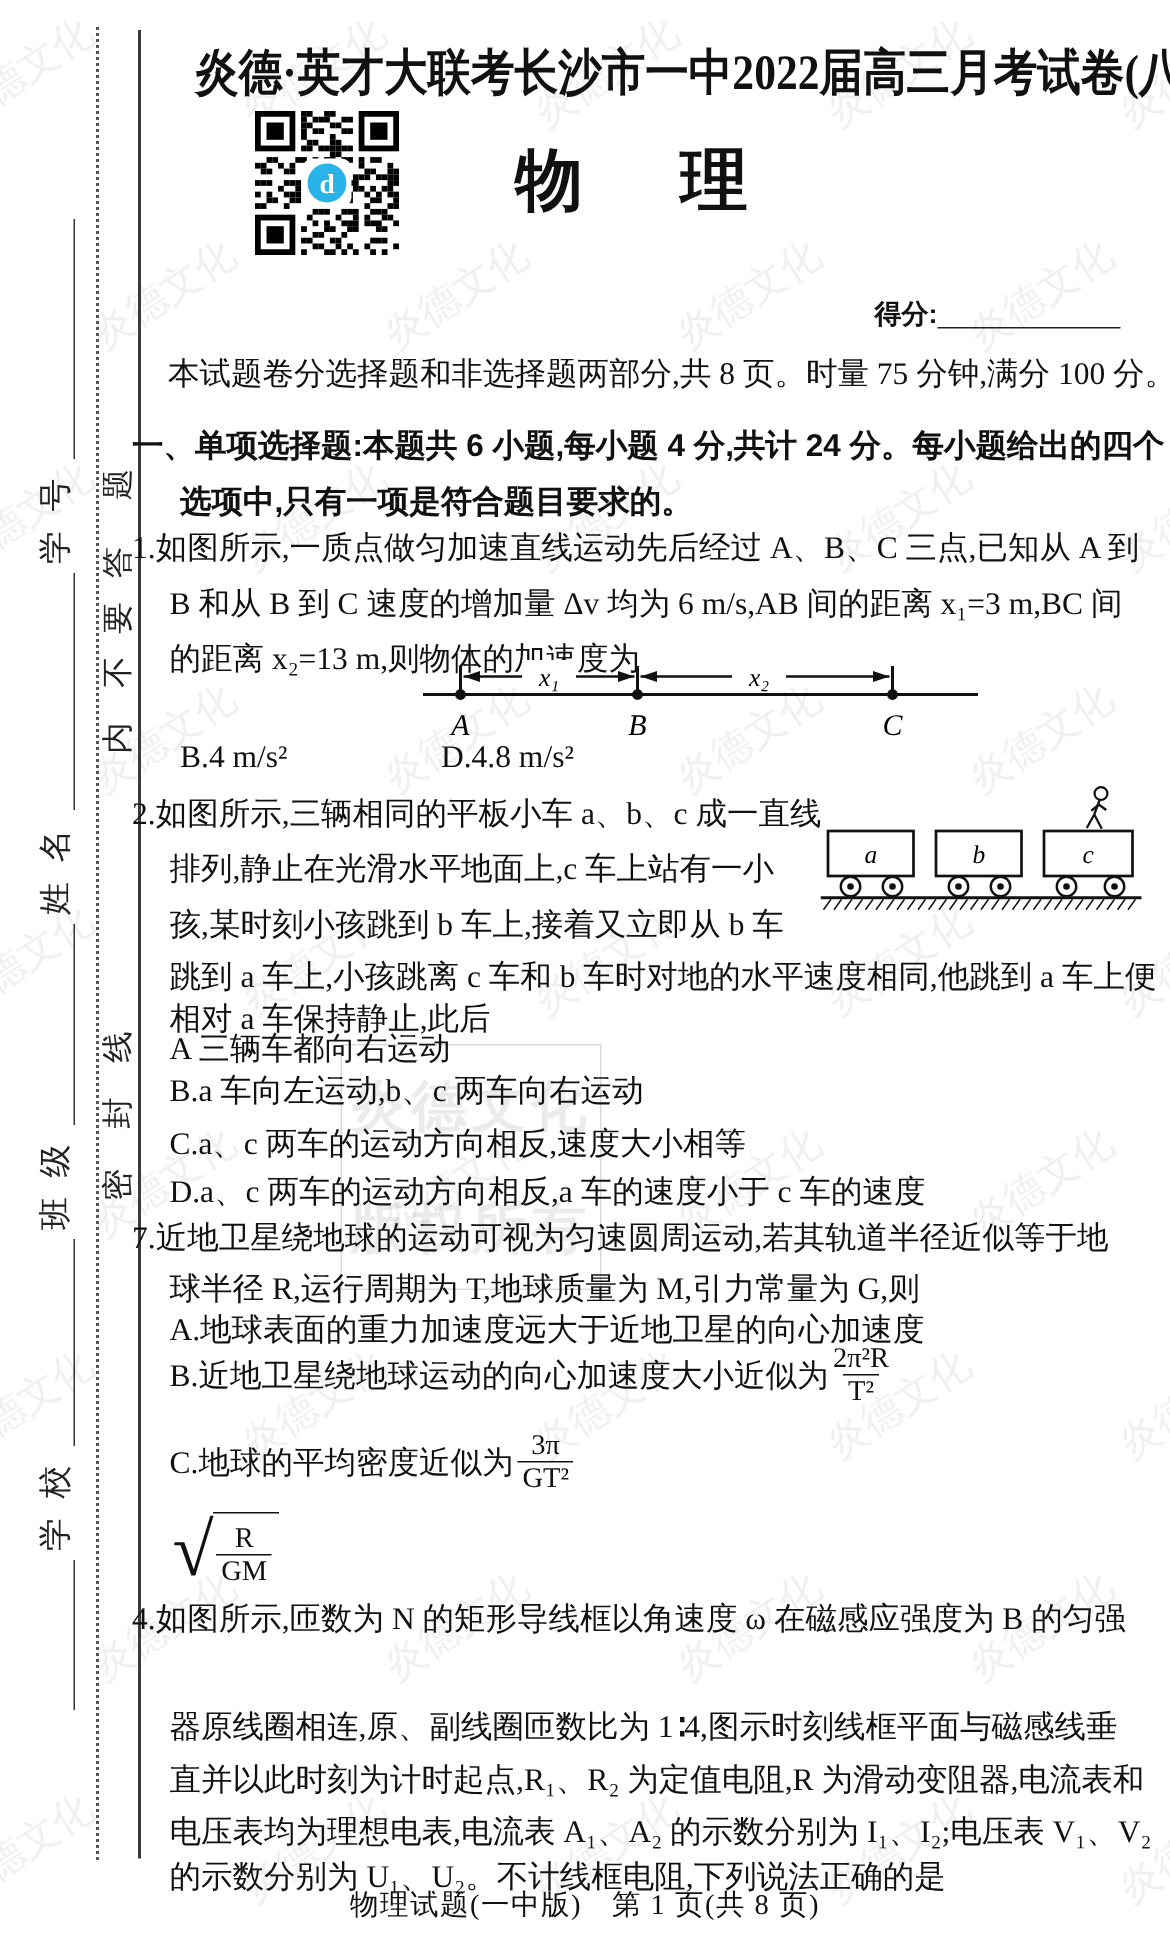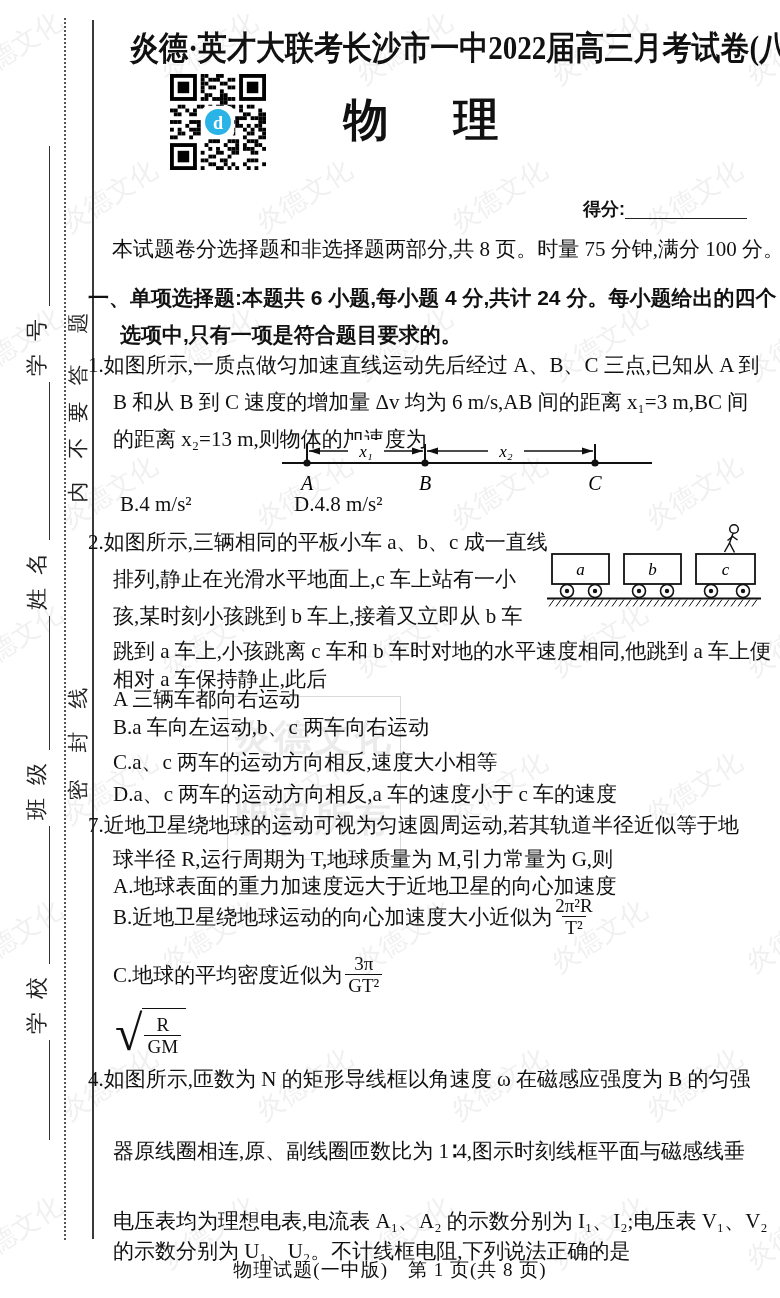--- a/index.html
+++ b/index.html
@@ -460,18 +460,19 @@
         <span class="sqrt-sym">√</span>
           <span class="sqrt-body"><span class="frac" style="margin-left:0">
           <span class="num">R</span>
           <span class="den">GM</span>
         </span></span>
       </span>
     </div>
 
     <div class="line" style="left:88px;top:1066px">4.如图所示,匝数为 N 的矩形导线框以角速度 ω 在磁感应强度为 B 的匀强</div>
     <div class="line" style="left:113px;top:1138px">器原线圈相连,原、副线圈匝数比为 1∶4,图示时刻线框平面与磁感线垂</div>
+    <div class="line" style="left:113px;top:1173px">直并以此时刻为计时起点,R₁、R₂ 为定值电阻,R 为滑动变阻器,电流表和</div>
     <div class="line" style="left:113px;top:1208px">电压表均为理想电表,电流表 A₁、A₂ 的示数分别为 I₁、I₂;电压表 V₁、V₂</div>
     <div class="line" style="left:113px;top:1238px">的示数分别为 U₁、U₂。不计线框电阻,下列说法正确的是</div>
 
     <div class="footer">物理试题(一中版)　第 1 页(共 8 页)</div>
   </div>
 </div>
 
 </body></html>

